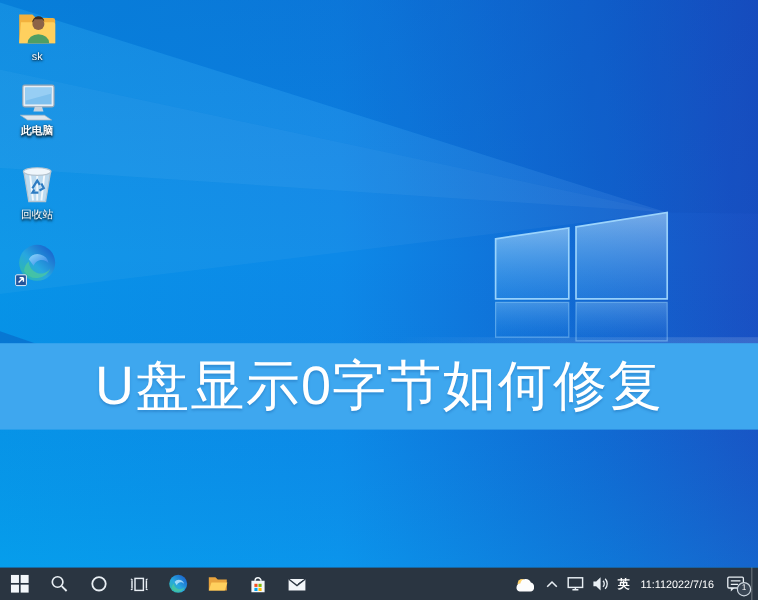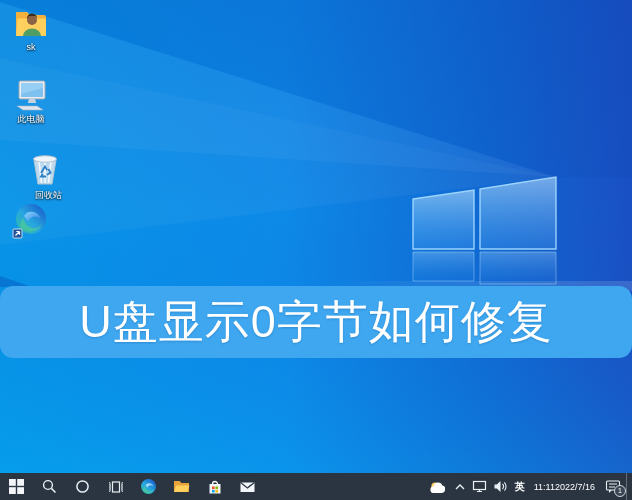--- a/index.html
+++ b/index.html
@@ -11,21 +11,21 @@
 
   
   .icon-col{position:absolute;left:0;top:0;width:62px;}
   .dicon{position:absolute;left:0;width:62px;display:flex;flex-direction:column;align-items:center;cursor:default;}
   .dicon .glyph{display:block;}
   .dicon .dlabel{margin-top:2px;font-size:9px;line-height:11px;color:#fff;text-align:center;
     text-shadow:0 1px 2px rgba(0,0,0,.85),0 0 2px rgba(0,0,0,.6);max-width:58px;}
 
   
   .banner{position:absolute;left:0;top:286px;width:632px;height:72px;background:#3EA7EF;
-    display:flex;align-items:center;justify-content:center;border-radius:13px;}
+    display:flex;align-items:center;justify-content:center;}
   .banner-text{color:#fff;font-size:45px;font-weight:400;letter-spacing:1px;white-space:nowrap;
     text-shadow:0 1px 2px rgba(0,60,130,.25);}
 
   
   .taskbar{position:absolute;left:0;top:473px;width:632px;height:27px;background:#2A3541;
     display:flex;align-items:stretch;}
   .tb-left{display:flex;}
   .tbtn{width:33px;display:flex;align-items:center;justify-content:center;}
   .tray{position:absolute;right:0;top:0;height:27px;display:flex;align-items:center;}
   .tray-item{display:flex;align-items:center;justify-content:center;height:27px;padding:0 3px;}
@@ -95,32 +95,32 @@
       <svg class="glyph" width="36" height="34" viewBox="0 0 36 34">
         <path d="M3,6 h11 l3,3 h14 a2,2 0 0 1 2,2 v19 h-30 z" fill="#F2B13D"></path>
         <path d="M3,30 h30 v-16 a1.5,1.5 0 0 0 -1.5,-1.5 h-27 z" fill="#FFD05E"></path>
         <circle cx="19" cy="14" r="5" fill="#8C6247"></circle>
         <path d="M14,13 a5,5 0 0 1 10,-1 l-2,-2 h-6 z" fill="#3E2C20"></path>
         <path d="M10,30 a9,7.5 0 0 1 18,0 z" fill="#4F9E63"></path>
       </svg>
       <span class="dlabel">sk</span>
     </div>
 
-    <div class="dicon" style="top:80px;">
+    <div class="dicon" style="top:70px;font-weight:bold;">
       <svg class="glyph" width="38" height="32" viewBox="0 0 38 32">
         <rect x="7" y="1" width="26" height="18" rx="1.5" fill="#E8EEF4" stroke="#9AA7B4" stroke-width="1"></rect>
         <rect x="9" y="3" width="22" height="14" fill="#7EC0EE"></rect>
         <path d="M9,3 h22 v5 l-22,6 z" fill="#97CEF4"></path>
         <path d="M17,19 h6 l1.2,4 h-8.4 z" fill="#C7D3DE"></path>
         <path d="M5,26 h20 l6,4 h-20 z" fill="#DDE6EE" stroke="#AAB6C2" stroke-width="0.6"></path>
       </svg>
       <span class="dlabel">此电脑</span>
     </div>
 
-    <div class="dicon" style="top:152px;align-items:flex-end;">
+    <div class="dicon" style="top:136px;">
       <svg class="glyph" width="34" height="36" viewBox="0 0 34 36">
         <polygon points="6,8 10,32 24,32 28,8" fill="#DCE8F1" fill-opacity="0.85" stroke="#B5C4D0" stroke-width="1"></polygon>
         <path d="M11,9 l2.5,22 M17,9 v22 M23,9 l-2.5,22" stroke="#FFFFFF" stroke-opacity="0.8" stroke-width="1.6" fill="none"></path>
         <ellipse cx="17" cy="7" rx="11.5" ry="3.2" fill="#EFF6FB" stroke="#B5C4D0" stroke-width="1"></ellipse>
         <g stroke="#2E7CC2" stroke-width="1.8" fill="none">
           <path d="M13,21 l4,-6.5 2.2,3.6"></path>
           <path d="M20.5,17 l2,3.8 -3.6,2"></path>
           <path d="M18,24.5 h-5 l1.6,-2.6"></path>
         </g>
       </svg>

